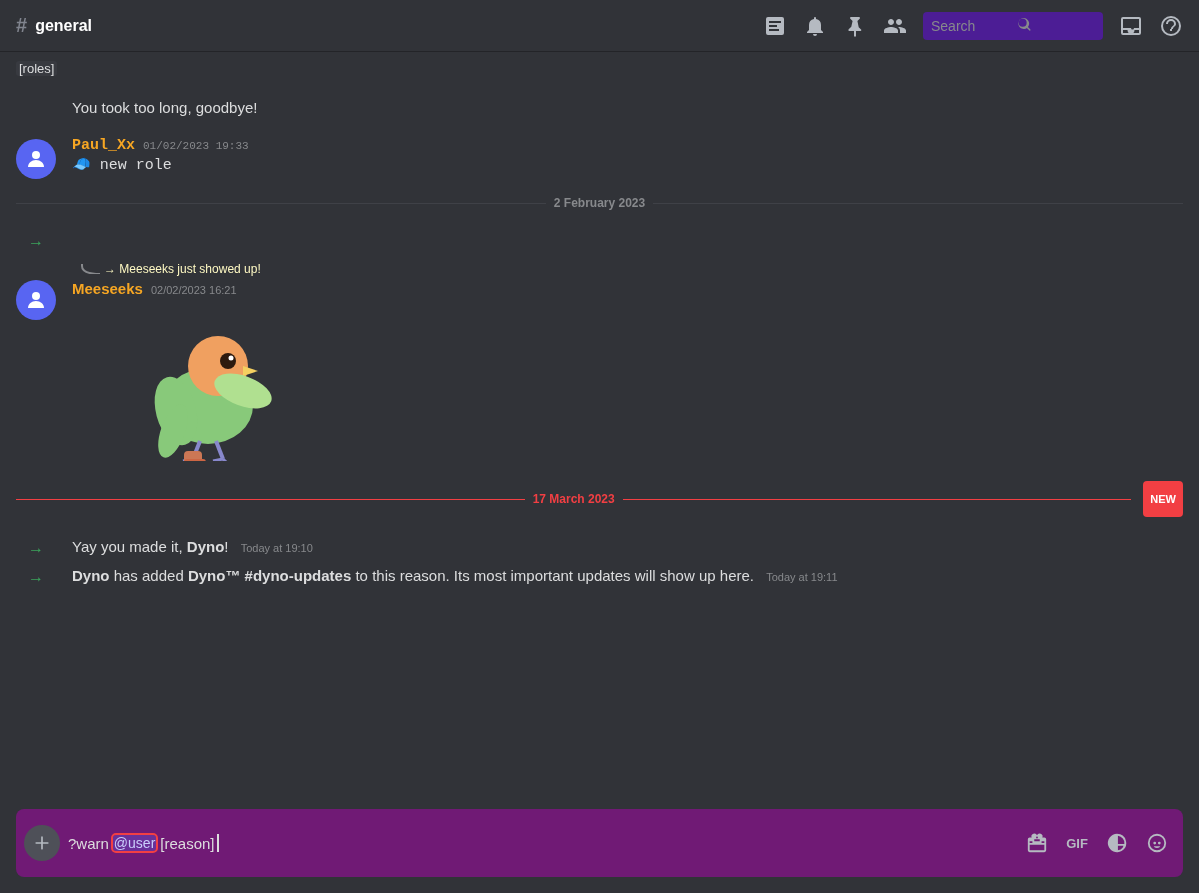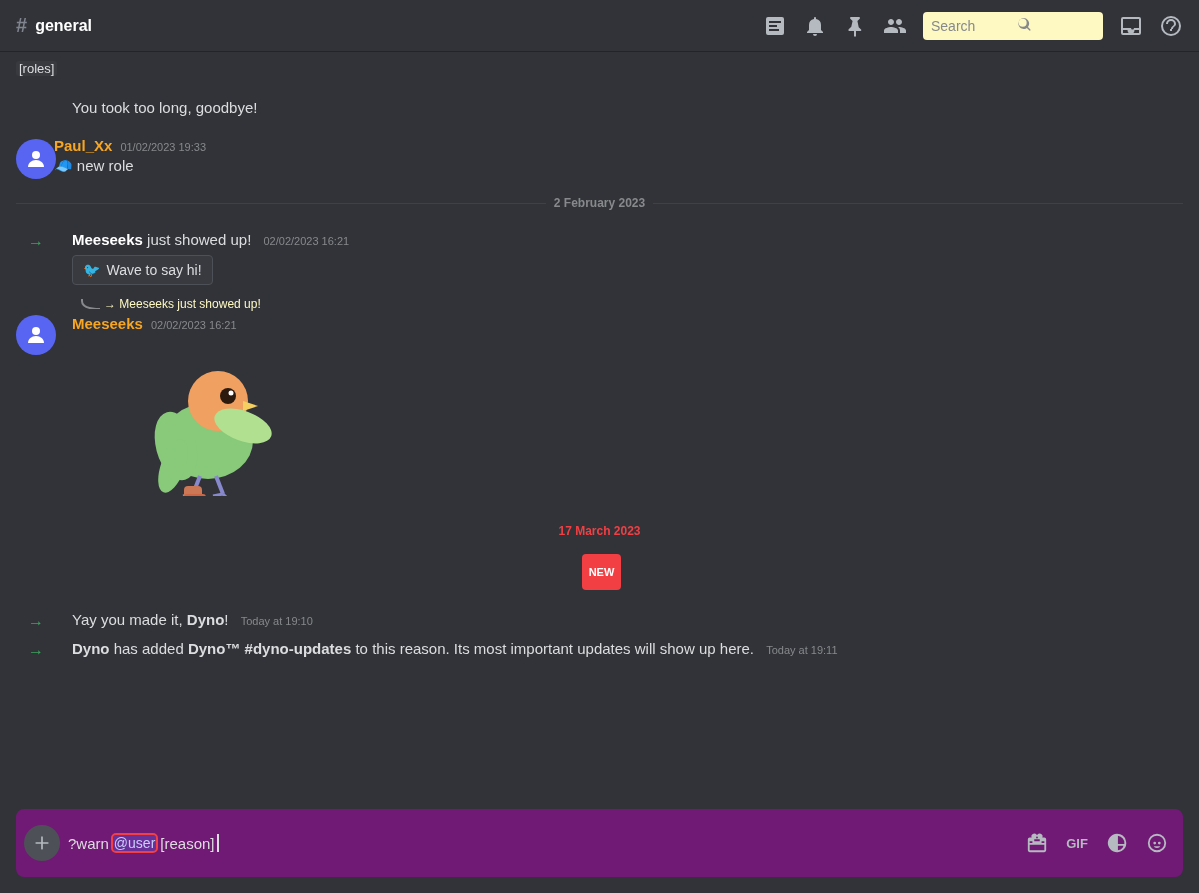--- a/index.html
+++ b/index.html
@@ -49,21 +49,21 @@
       color: #b5bac1;
       cursor: pointer;
       font-size: 20px;
       width: 24px;
       height: 24px;
       display: flex;
       align-items: center;
       justify-content: center;
     }
     .search-bar {
-      background: #fef9c3;
+      background: #4c1d95;
       border-radius: 4px;
       display: flex;
       align-items: center;
       padding: 2px 8px;
       gap: 6px;
       width: 180px;
       height: 28px;
       cursor: text;
     }
     .search-bar span {
@@ -115,21 +115,22 @@
       font-size: 20px;
       color: #fff;
       overflow: hidden;
     }
     .avatar-discord {
       background: #5865f2;
       font-size: 22px;
     }
 
     .message-content-area {
-      margin-left: 38px;
+      margin-left: 56px;
+      font-family: Liberation Mono, monospace;
     }
 
     .message-header {
       display: flex;
       align-items: baseline;
       gap: 8px;
       margin-bottom: 2px;
     }
     .username {
       font-size: 15px;
@@ -370,31 +371,20 @@
   </div>
 
   <div class="date-separator">
     <div class="date-separator-line"></div>
     <span class="date-separator-text">2 February 2023</span>
     <div class="date-separator-line"></div>
   </div>
 
   <div class="system-message">
     <div class="system-arrow">→</div>
-    <div>
-      <div class="system-text">
-        <span class="username-link">Meeseeks</span>
-        <span> </span><span>just showed up!</span>
-        <span class="timestamp" style="margin-left:8px">02/02/2023 16:21</span>
-      </div>
-      <button class="wave-button">
-        <span>🐦</span>
-        <span>Wave to say hi!</span>
-      </button>
-    </div>
   </div>
 
   <div style="padding: 8px 16px 4px 16px; position: relative;">
 
     <div class="reply-indicator">
       <svg width="20" height="10" viewBox="0 0 20 10" style="margin-left:8px;margin-right:4px">
         <path d="M20 10 Q2 10 2 2 L2 0" stroke="#87898c" stroke-width="2" fill="none" stroke-linecap="round"></path>
       </svg>
       <span>→ Meeseeks just showed up!</span>
     </div>
@@ -438,21 +428,21 @@
             <line x1="95" y1="158" x2="100" y2="163" stroke="#8888cc" stroke-width="3"></line>
 
             <rect x="56" y="150" width="18" height="14" rx="4" fill="#cc7755"></rect>
             <rect x="56" y="158" width="22" height="7" rx="3" fill="#cc6644"></rect>
           </svg>
         </div>
       </div>
     </div>
   </div>
 
-  <div style="display:flex; align-items:center; padding: 16px 16px; gap:8px; position:relative;flex-direction:column;">
+  <div style="display:flex; align-items:center; padding: 16px 16px; gap:8px; position:relative;">
     <div style="flex:1; height:1px; background:#f23f43;"></div>
     <span style="font-size:12px; font-weight:600; color:#f23f43; white-space:nowrap;">17 March 2023</span>
     <div style="flex:1; height:1px; background:#f23f43;"></div>
     <span style="background:#f23f43; color:#fff; font-size:11px; font-weight:700; padding:12px 7px; border-radius:4px; margin-left:4px;">NEW</span>
   </div>
 
   <div class="system-message">
     <div class="system-arrow">→</div>
     <div class="system-text">
       <span>Yay you made it,</span>

